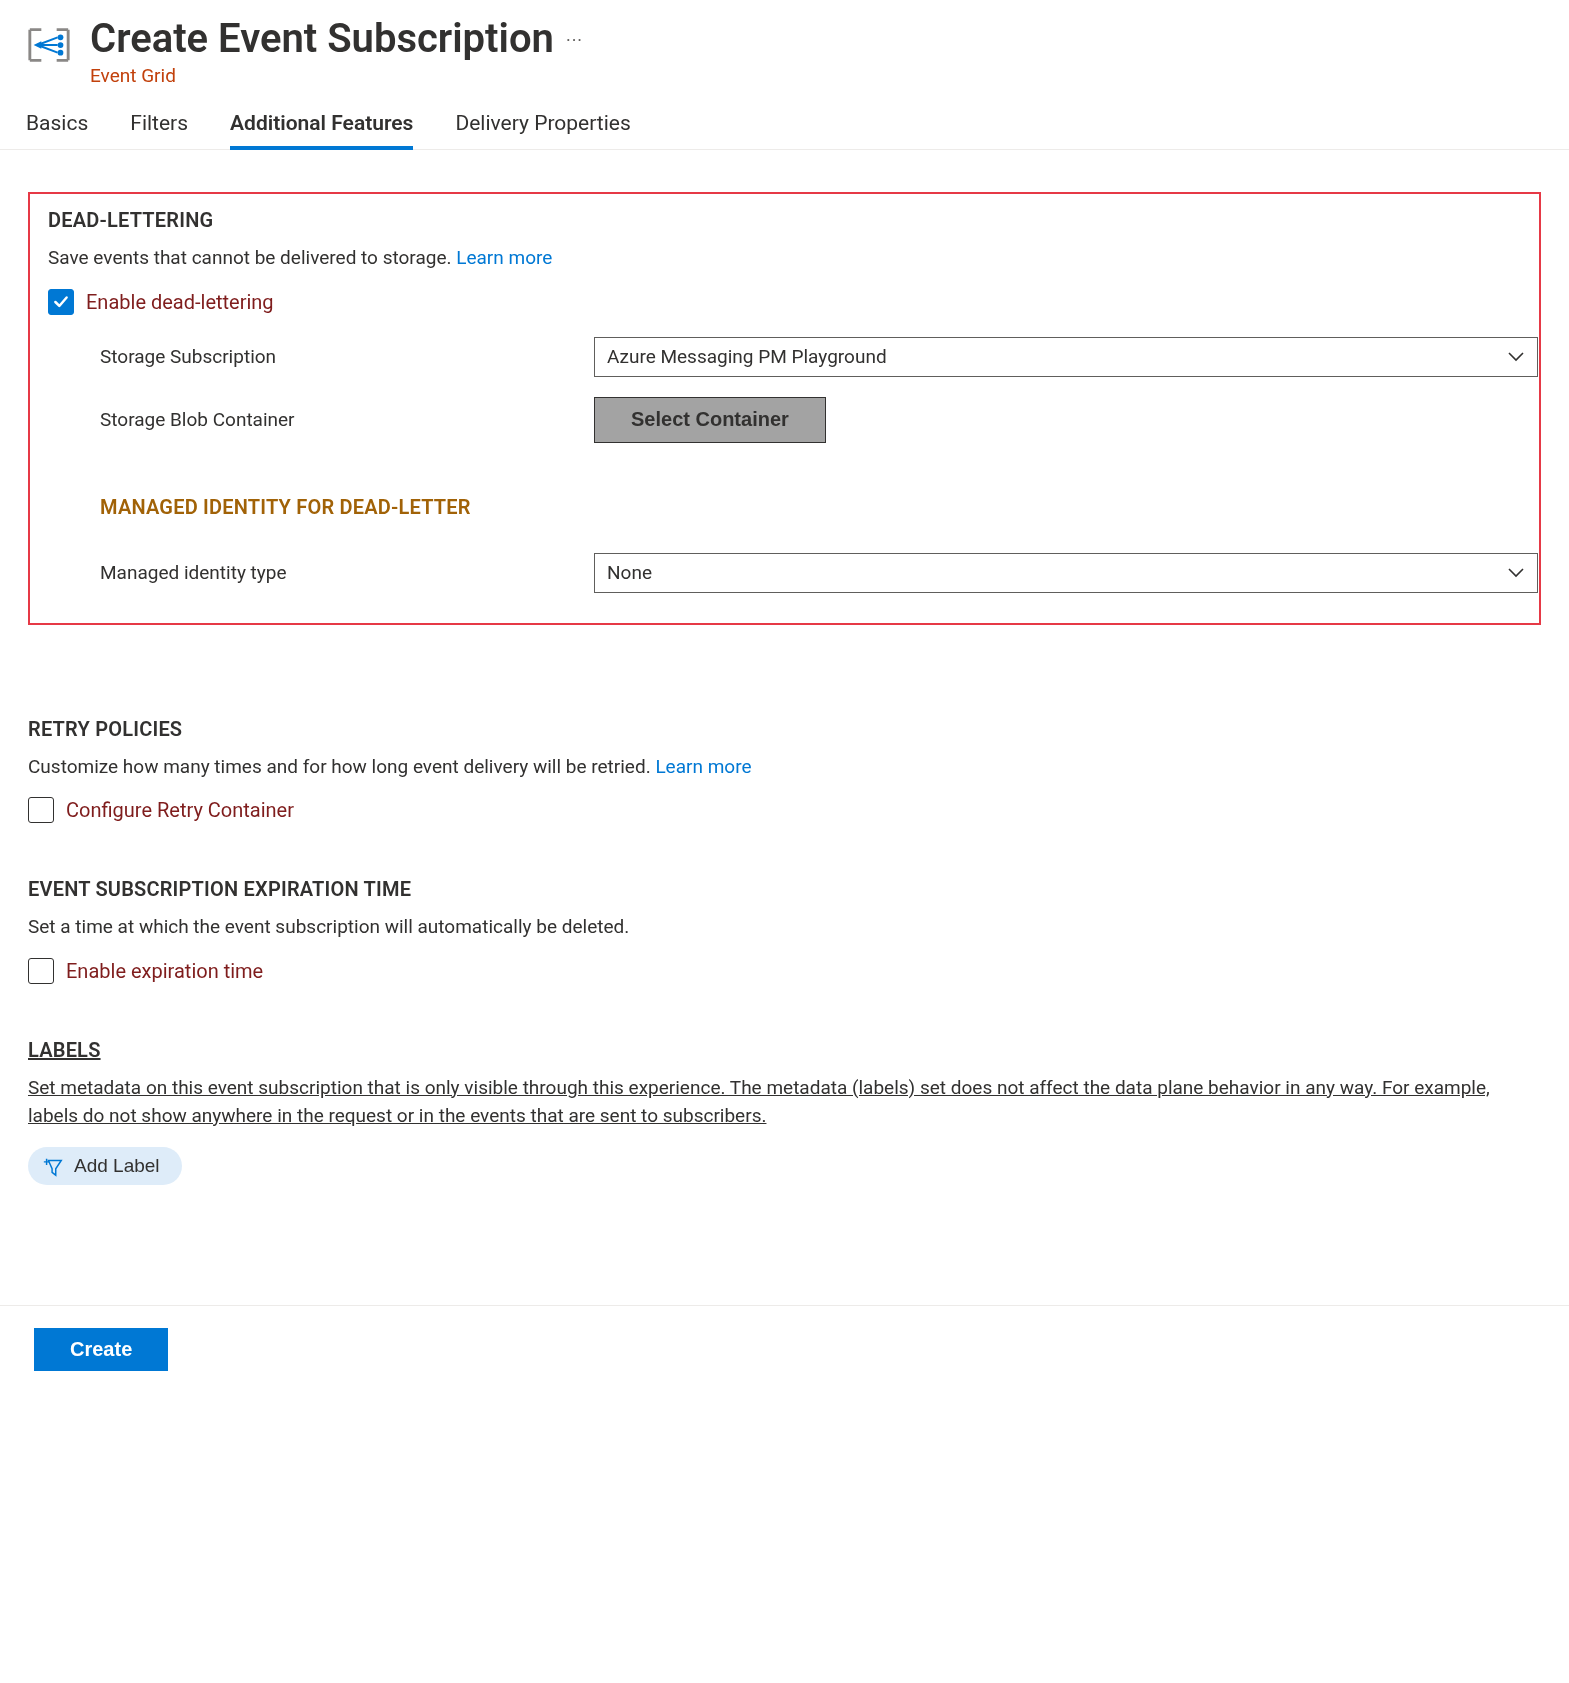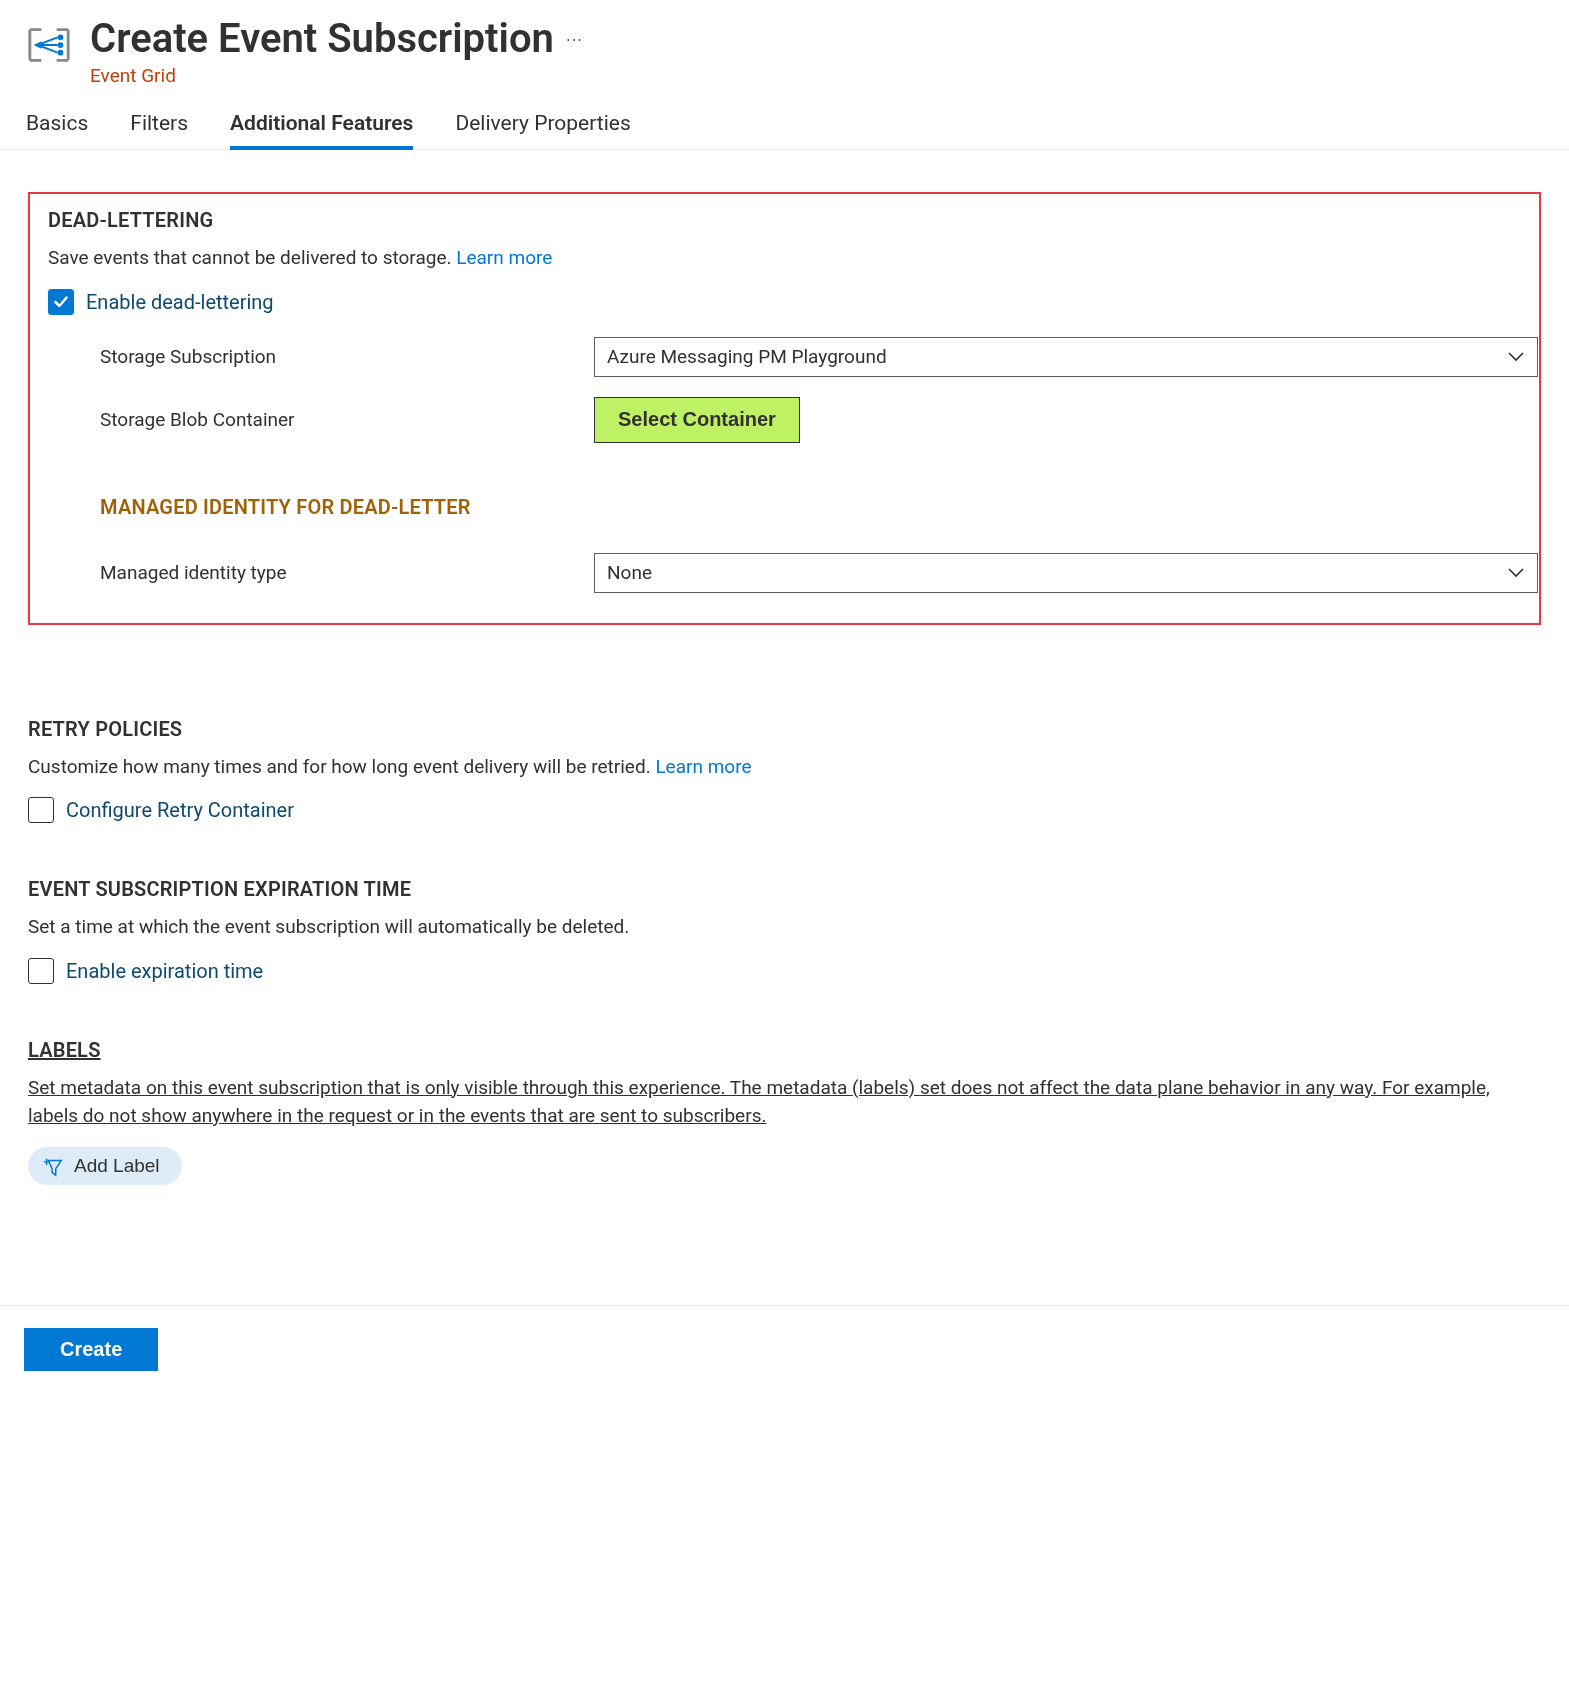--- a/index.html
+++ b/index.html
@@ -135,21 +135,21 @@
     .checkbox.checked svg {
       display: block;
     }
     .checkbox svg {
       display: none;
       width: 18px;
       height: 18px;
     }
     .checkbox-label {
       font-size: 20px;
-      color: #0c4a6e;
+      color: #7f1d1d;
       text-align: right;
     }
     .form-row {
       display: flex;
       align-items: center;
       margin-bottom: 20px;
       padding-left: 52px;
     }
     .form-label {
       width: 494px;
@@ -171,23 +171,23 @@
       padding: 0 12px;
       font-size: 19px;
       cursor: pointer;
     }
     .select-box .chevron {
       font-size: 14px;
       color: #323130;
     }
     .btn-outline {
       height: 46px;
-      padding: 0 23px;
+      padding: 0 36px;
       border: 1.5px solid #323130;
-      background: #bef264;
+      background: #a3a3a3;
       font-size: 20px;
       font-weight: 600;
       color: #323130;
       cursor: pointer;
     }
     .subsection-title {
       font-size: 20px;
       font-weight: 600;
       color: #a16207;
       letter-spacing: 0.2px;
@@ -206,21 +206,21 @@
       cursor: pointer;
     }
     .add-label-btn .plus-icon {
       color: #0078d4;
       width: 22px;
       height: 22px;
     }
     
     .footer {
       border-top: 1px solid #edebe9;
-      padding: 22px 24px;
+      padding: 22px 34px;
     }
     .btn-primary {
       background: #0078d4;
       color: #ffffff;
       border: none;
       font-size: 20px;
       font-weight: 600;
       padding: 10px 36px;
       cursor: pointer;
     }

